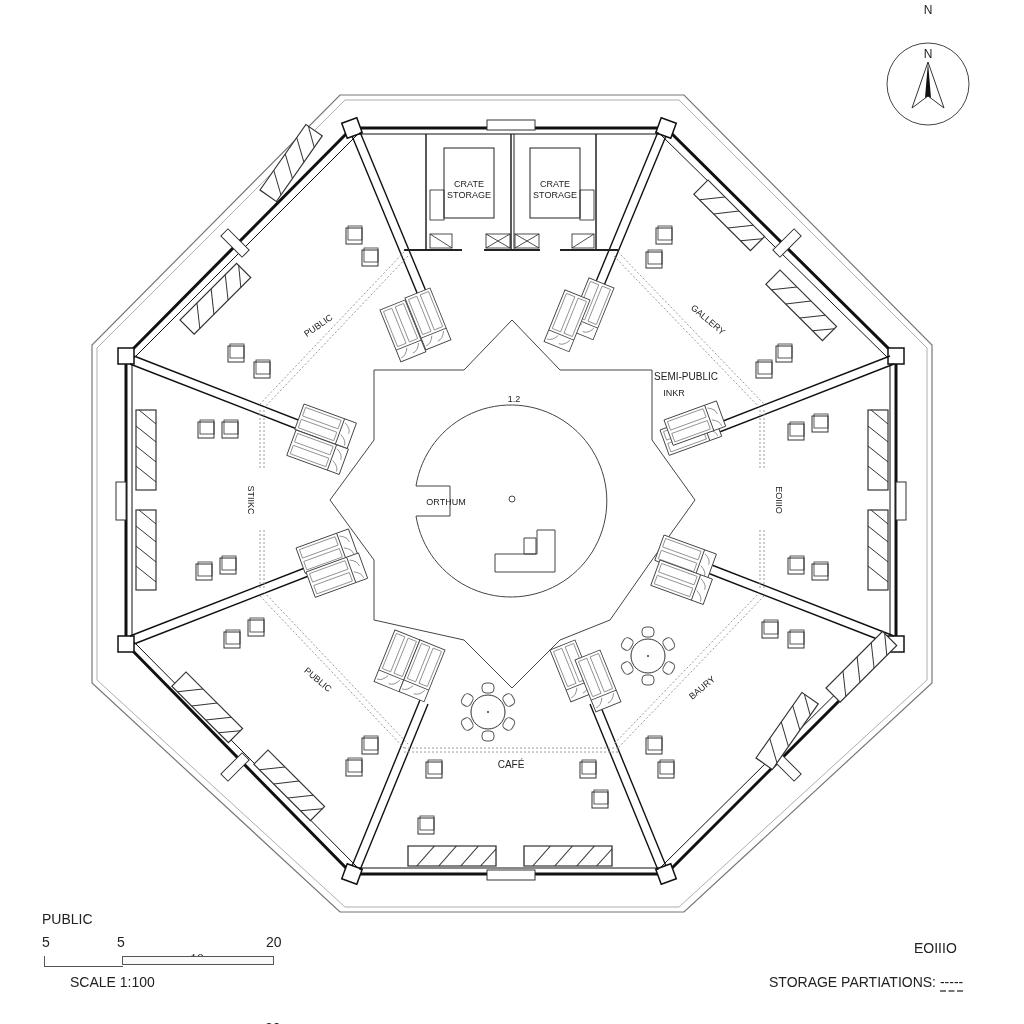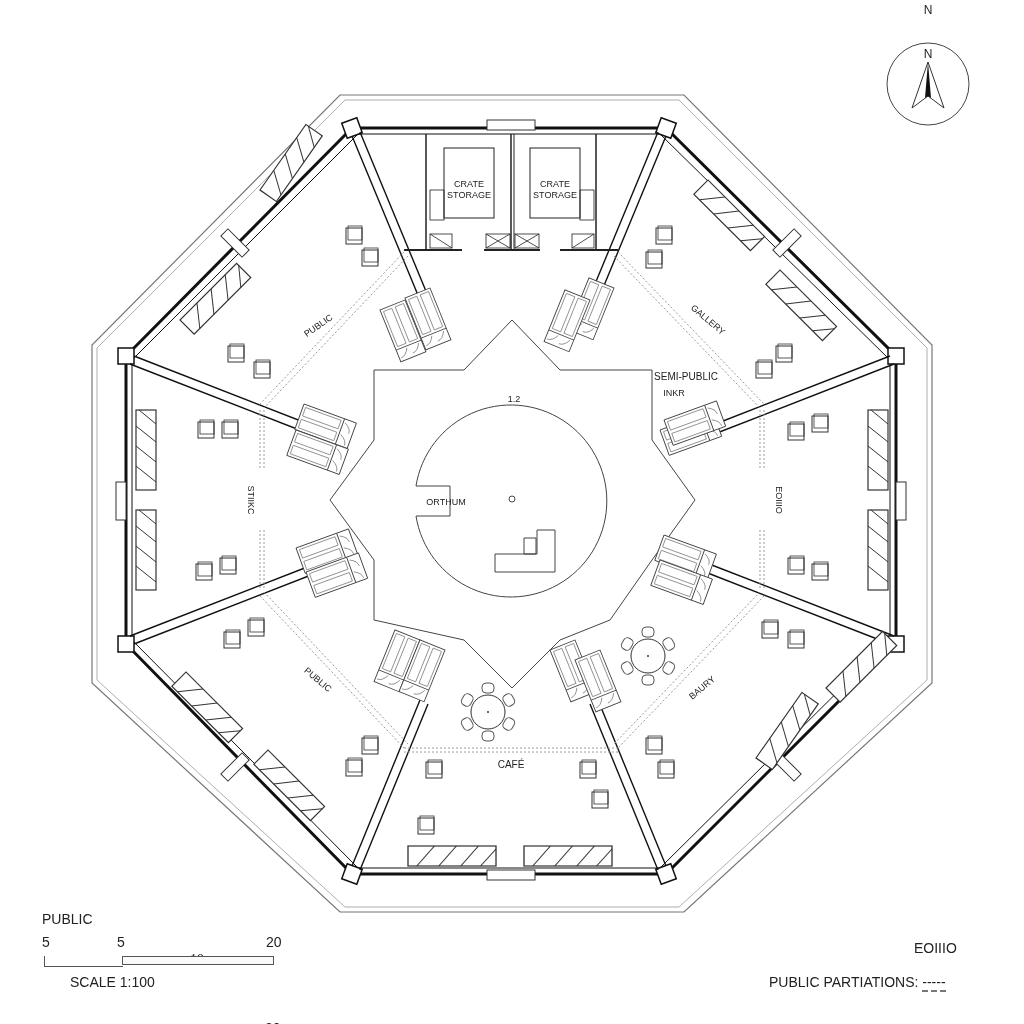--- a/index.html
+++ b/index.html
@@ -260,15 +260,15 @@
 <div class="legend" style="left:266px; top:934px;">20</div>
 <div class="scalebar">
   <div class="scale-left"></div>
   <div class="scale-right"></div>
 </div>
 <div class="legend" style="left:42px; top:974px;margin-left:28px;">SCALE 1:100</div>
 <div class="legend" style="left:265px; top:974px;margin-top:46px;">20 m</div>
 
 <div class="legend" style="left:914px; top:940px;">EOIIIO</div>
 <div class="legend" style="left:769px; top:974px;">
-  <span>PUBLIC PARTIATIONS:</span>
+  <span>STORAGE PARTIATIONS:</span>
   <span class="dashes">-----</span>
 </div>
 
 </body></html>

